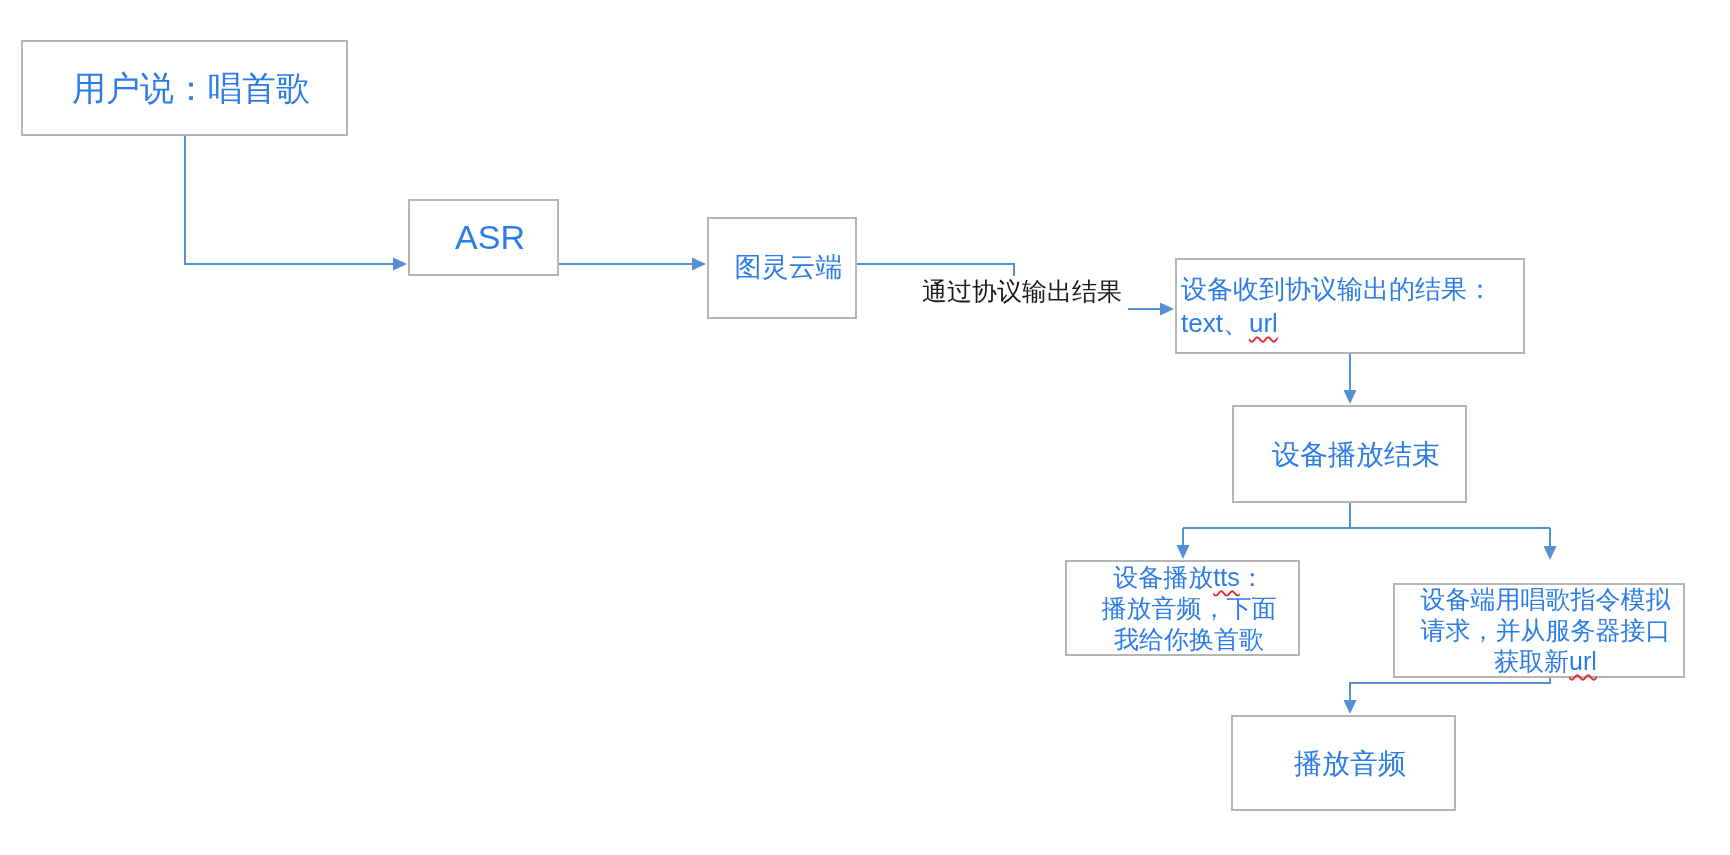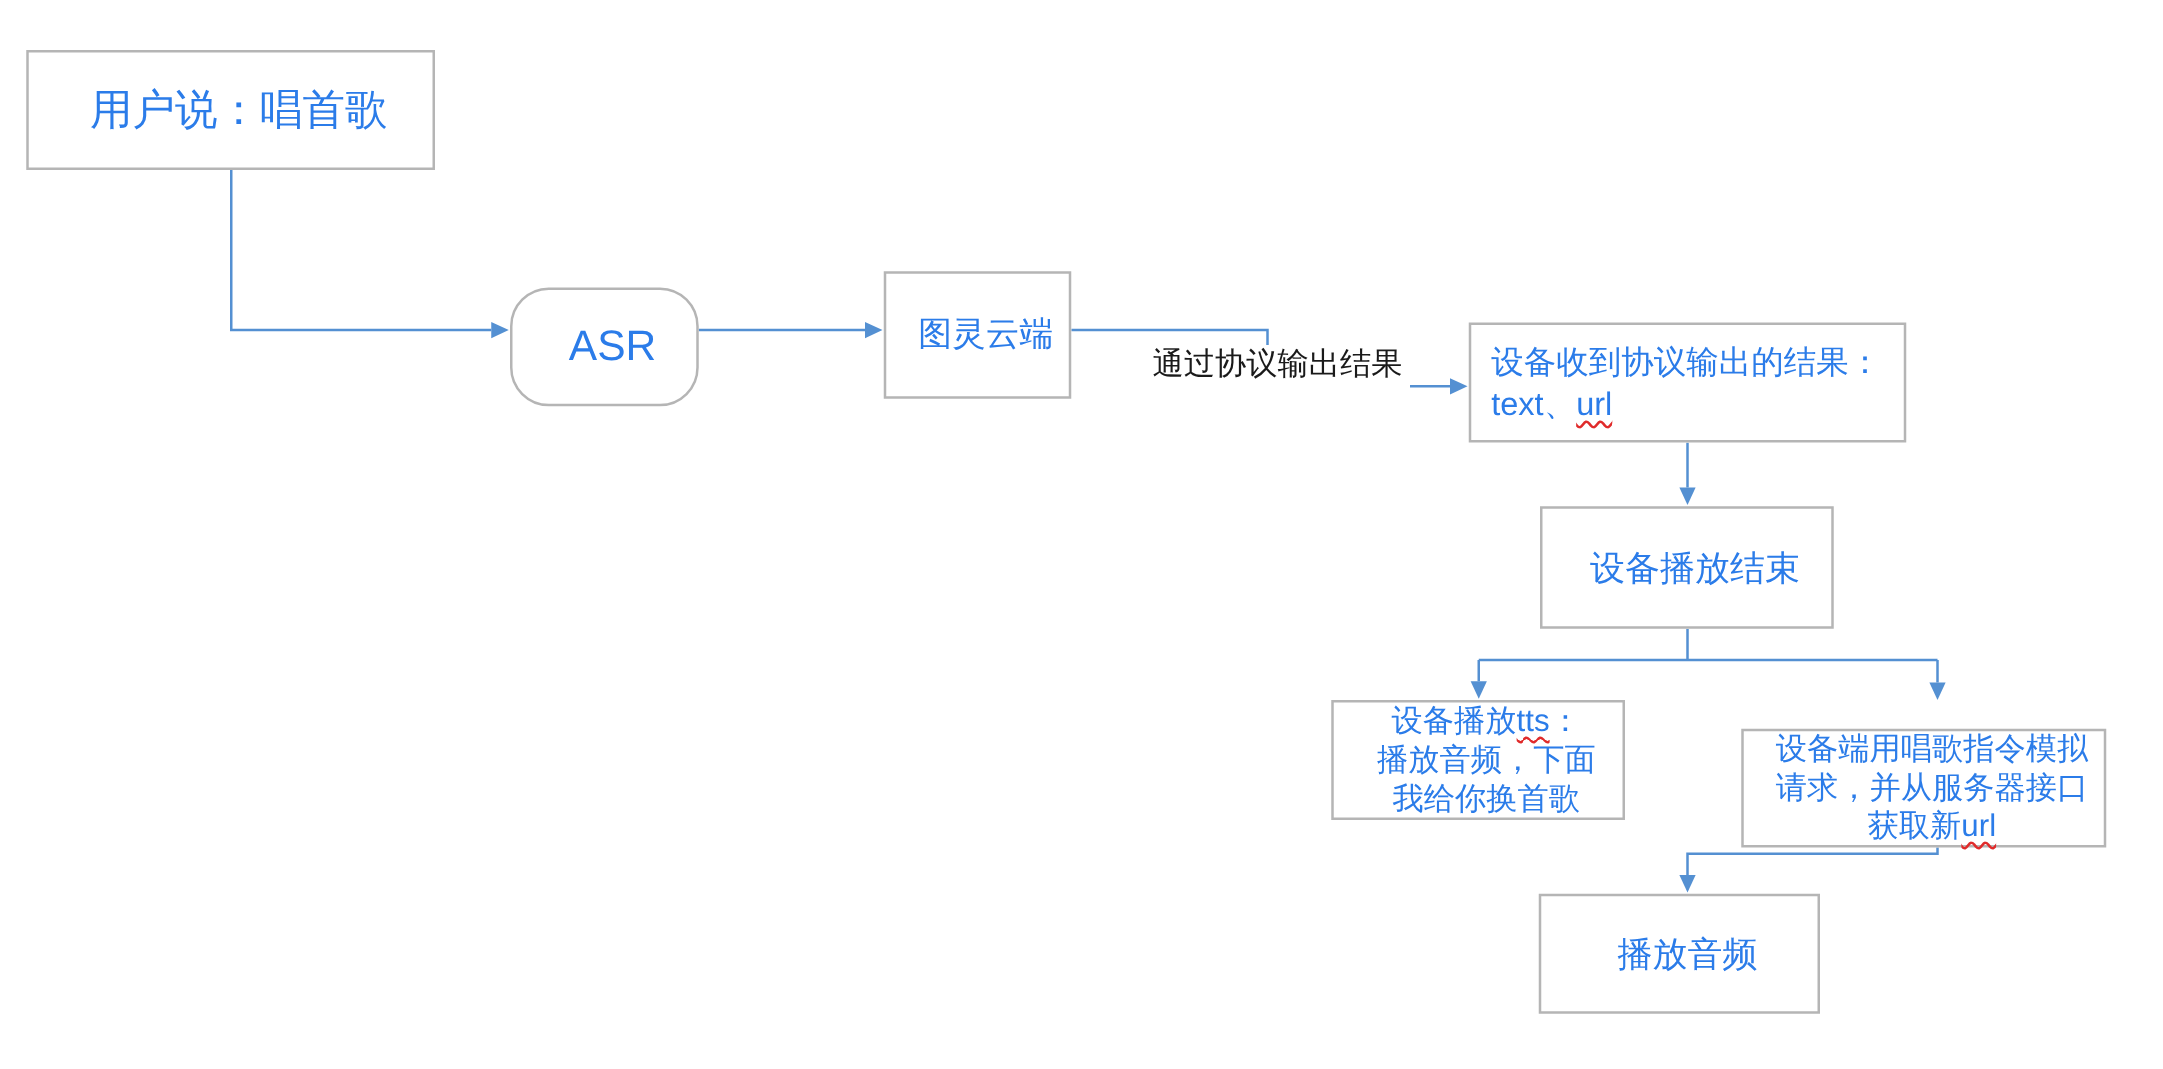--- a/index.html
+++ b/index.html
@@ -31,21 +31,21 @@
     align-items: center;
     justify-content: center;
     text-align: center;
     line-height: 1.25;
     padding-left: 13px;
   }
   .node .line { width: 100%; }
   .node-left {
     align-items: flex-start;
     text-align: left;
-    padding-left: 16px;
+    padding-left: 4px;
   }
   .misspell {
     text-decoration: underline wavy #e02b2b;
     text-decoration-thickness: 2px;
     text-underline-offset: 4px;
     text-decoration-skip-ink: none;
     margin-top: 36px;
   }
   .edge-label {
     position: absolute;
@@ -80,21 +80,21 @@
       <polygon points="1183,559 1176.5,545 1189.5,545"></polygon>
       <polygon points="1550,560 1543.5,546 1556.5,546"></polygon>
       <polygon points="1350,714 1343.5,700 1356.5,700"></polygon>
     </g>
   </svg>
 
   <div class="node" style="left:21px; top:40px; width:327px; height:96px; font-size:34px;">
     <span>用户说：唱首歌</span>
   </div>
 
-  <div class="node" style="left:408px; top:230px; width:151px; height:95px; font-size:34px;border-radius:31px;">
+  <div class="node" style="left:408px; top:199px; width:151px; height:77px; font-size:34px;">
     <span>ASR</span>
   </div>
 
   <div class="node" style="left:707px; top:217px; width:150px; height:102px; font-size:27px;">
     <span>图灵云端</span>
   </div>
 
   <div class="edge-label" style="left:920px; top:276px;">
     <span>通过协议输出结果</span>
   </div>

